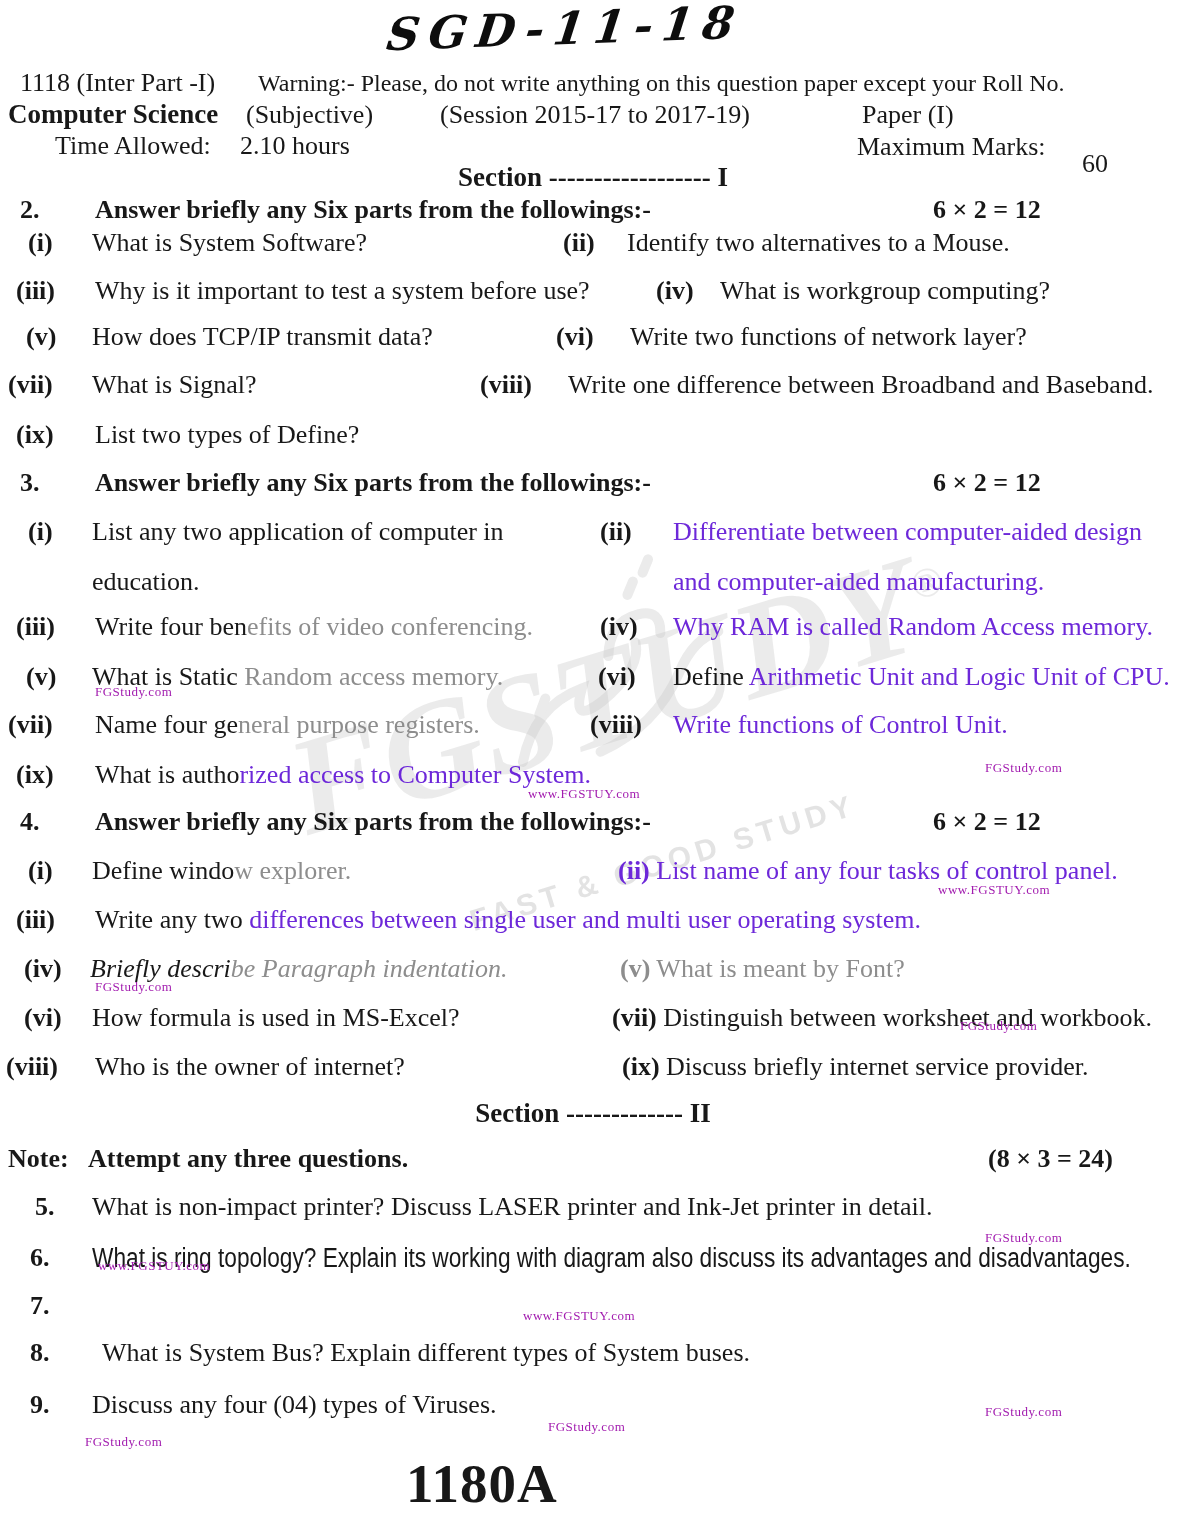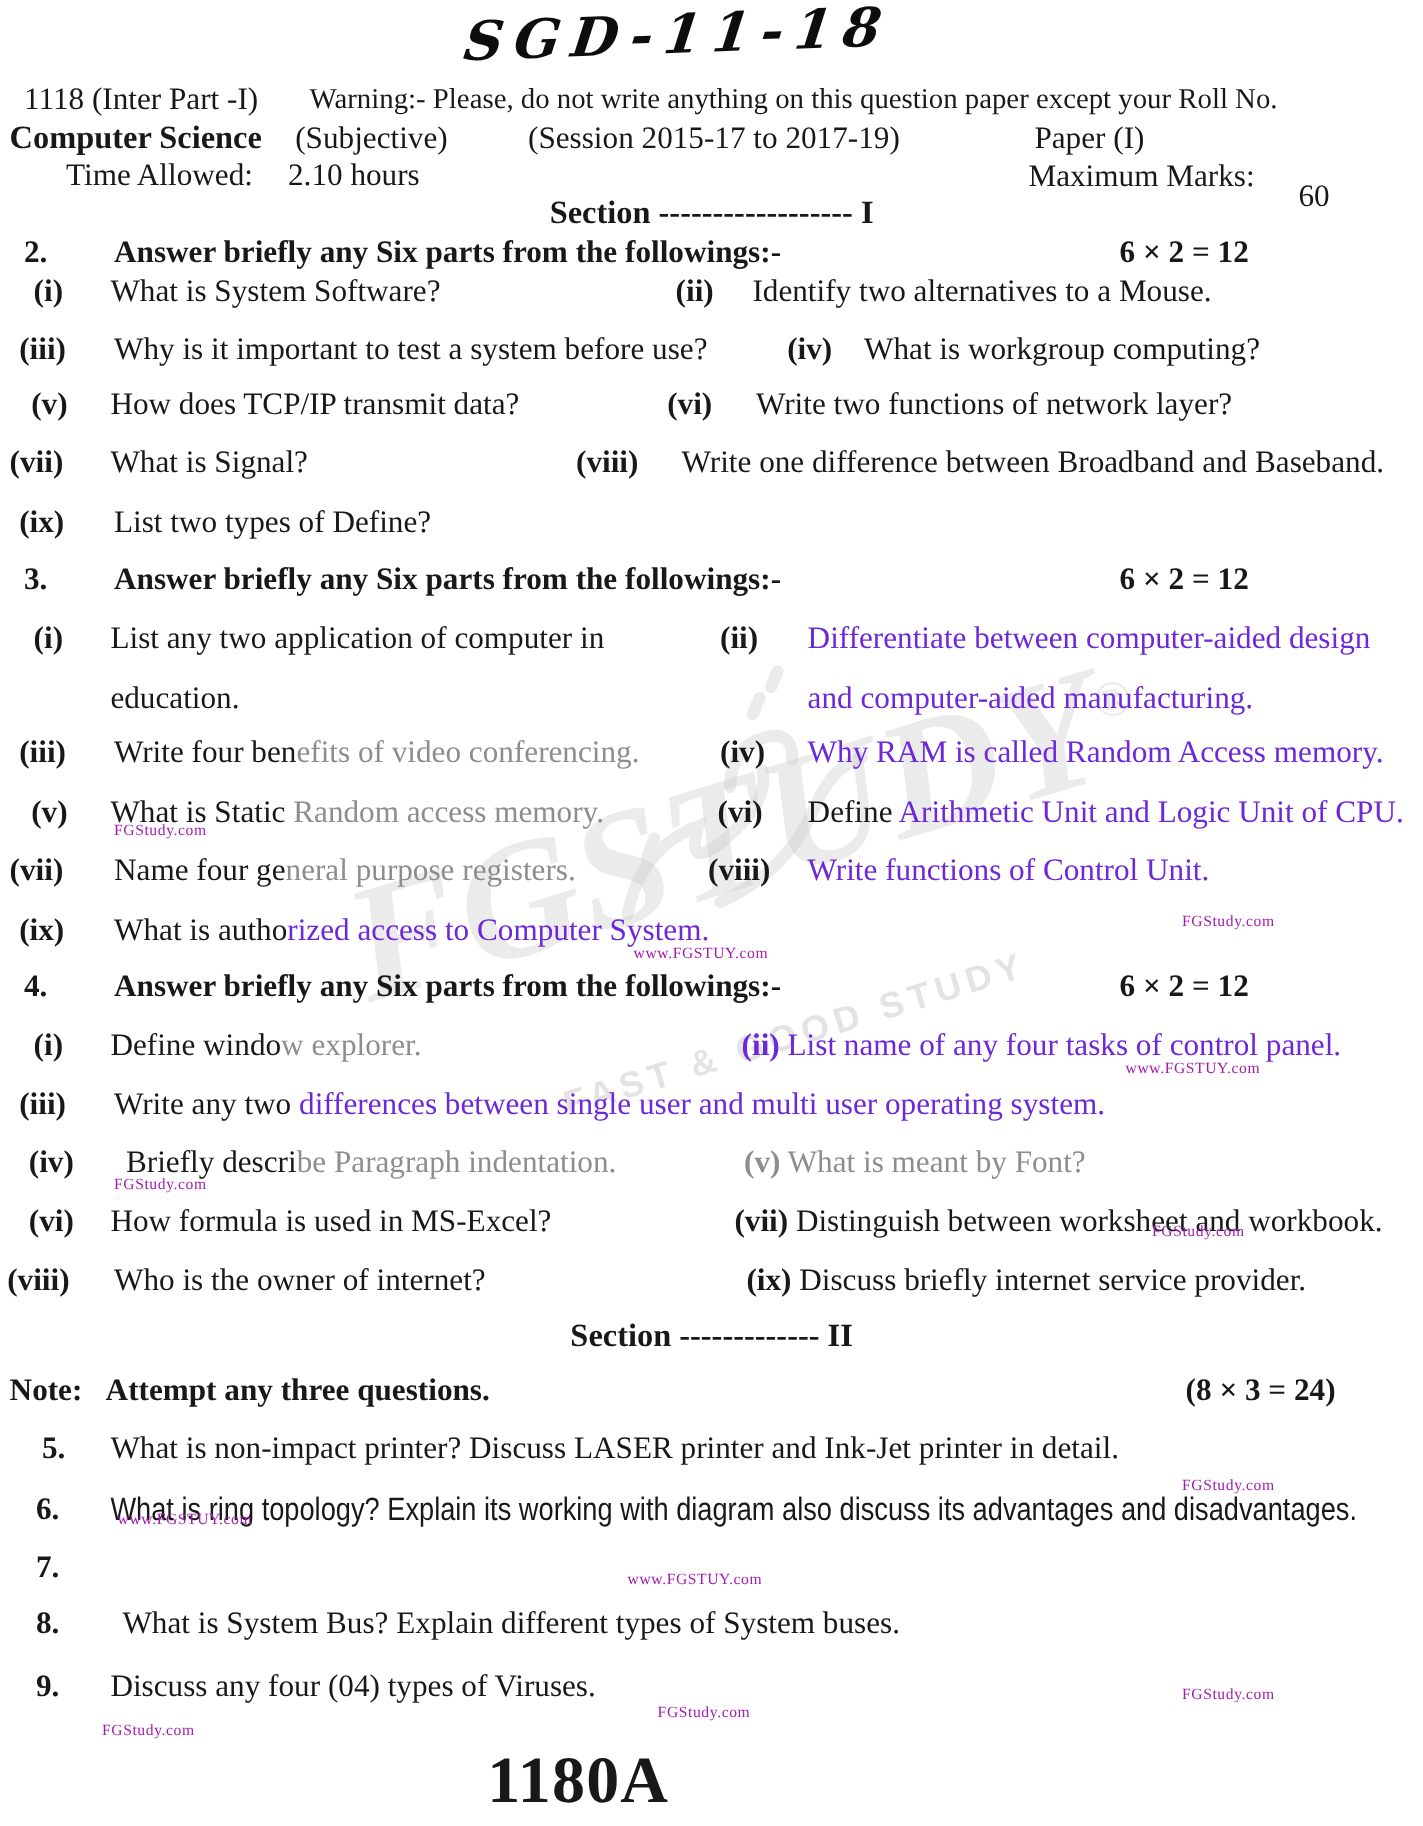--- a/index.html
+++ b/index.html
@@ -137,21 +137,21 @@
   <div class="ln b" style="top:807px;left:933px;">6  × 2 = 12</div>
 
   <div class="ln lbl" style="top:856px;left:28px;">(i)</div>
   <div class="ln" style="top:856px;left:92px;"><span>Define windo</span><span class="g">w explorer.</span></div>
   <div class="ln gm" style="top:856px;left:618px;"><span class="lbl">(ii)</span> <span>List name of any four tasks of control panel.</span></div>
 
   <div class="ln lbl" style="top:905px;left:16px;">(iii)</div>
   <div class="ln" style="top:905px;left:95px;"><span>Write any two </span><span class="gm">differences between single user and multi user operating system.</span></div>
 
   <div class="ln lbl" style="top:954px;left:24px;">(iv)</div>
-  <div class="ln" style="top:954px;left:105px;"><span>Briefly descri</span><span class="g">be Paragraph indentation.</span></div>
+  <div class="ln" style="top:954px;left:90px;font-style:italic;"><span>Briefly descri</span><span class="g">be Paragraph indentation.</span></div>
   <div class="ln g" style="top:954px;left:620px;"><span class="lbl">(v)</span> <span>What is meant by Font?</span></div>
 
   <div class="ln lbl" style="top:1003px;left:24px;">(vi)</div>
   <div class="ln" style="top:1003px;left:92px;">How formula is used in MS-Excel?</div>
   <div class="ln" style="top:1003px;left:612px;"><span class="lbl">(vii)</span> <span>Distinguish between worksheet and workbook.</span></div>
 
   <div class="ln lbl" style="top:1052px;left:6px;">(viii)</div>
   <div class="ln" style="top:1052px;left:95px;">Who is the owner of internet?</div>
   <div class="ln" style="top:1052px;left:622px;"><span class="lbl">(ix)</span> <span>Discuss briefly internet service provider.</span></div>
 

